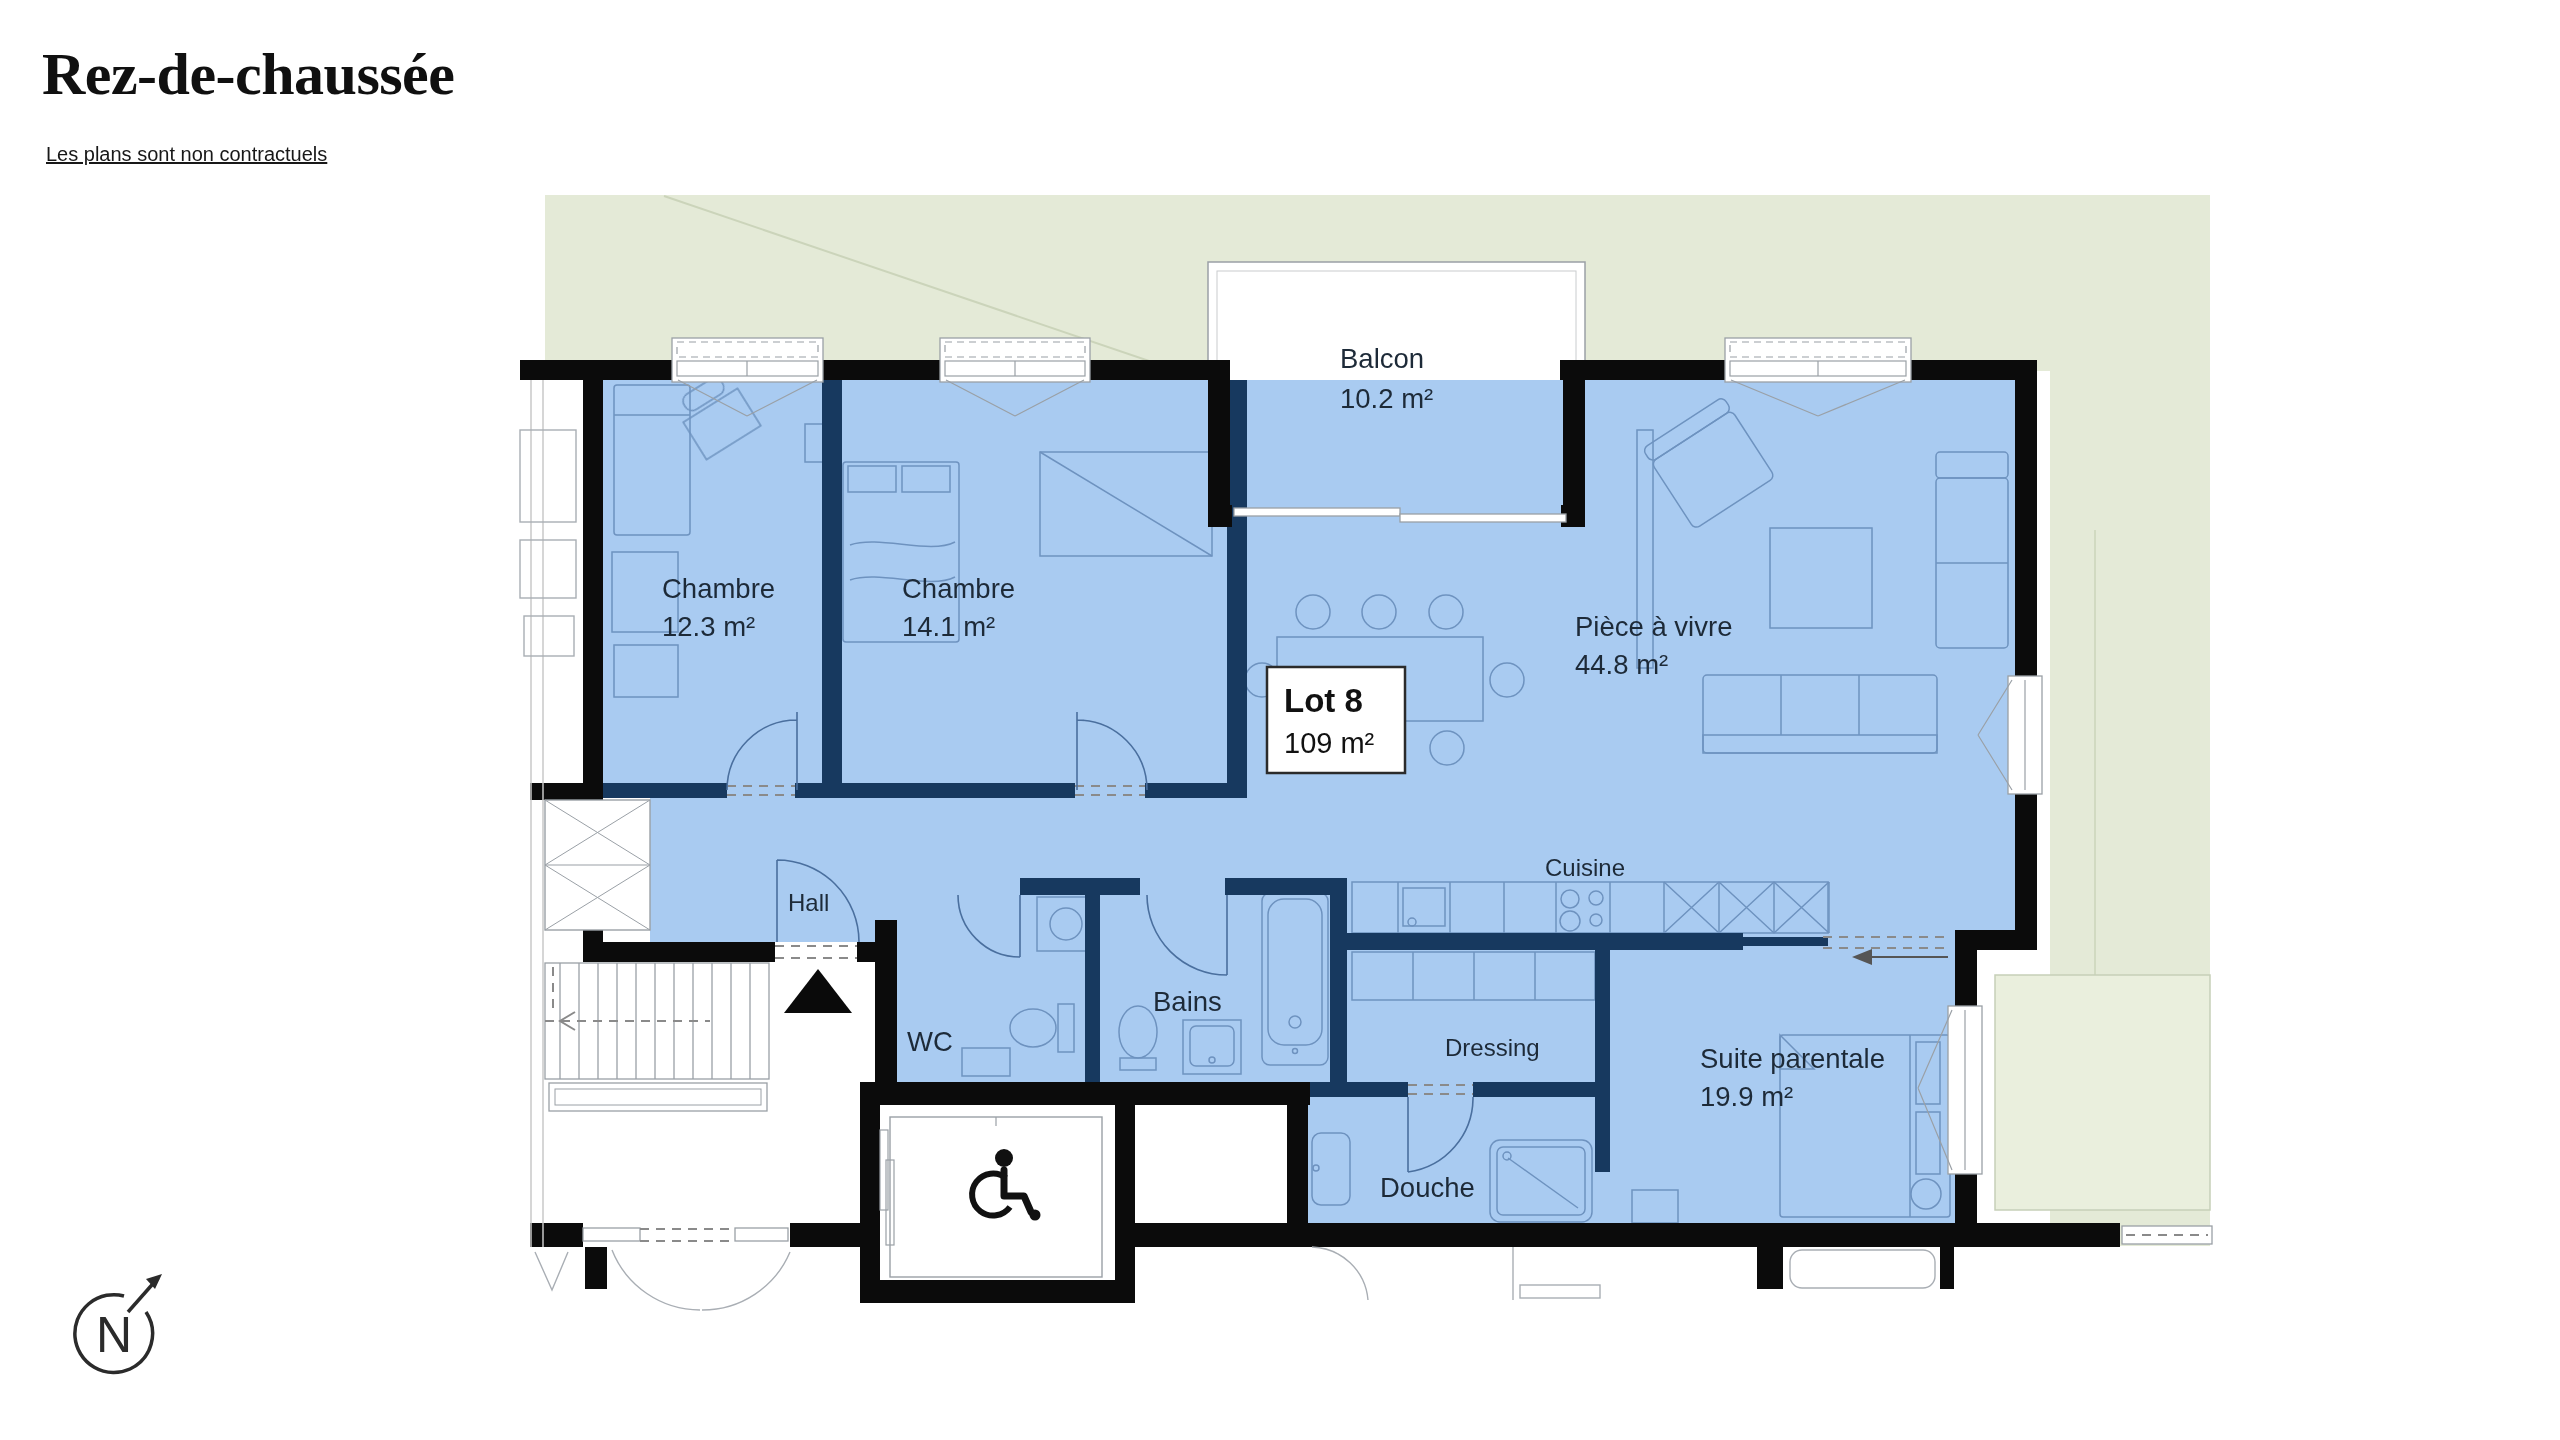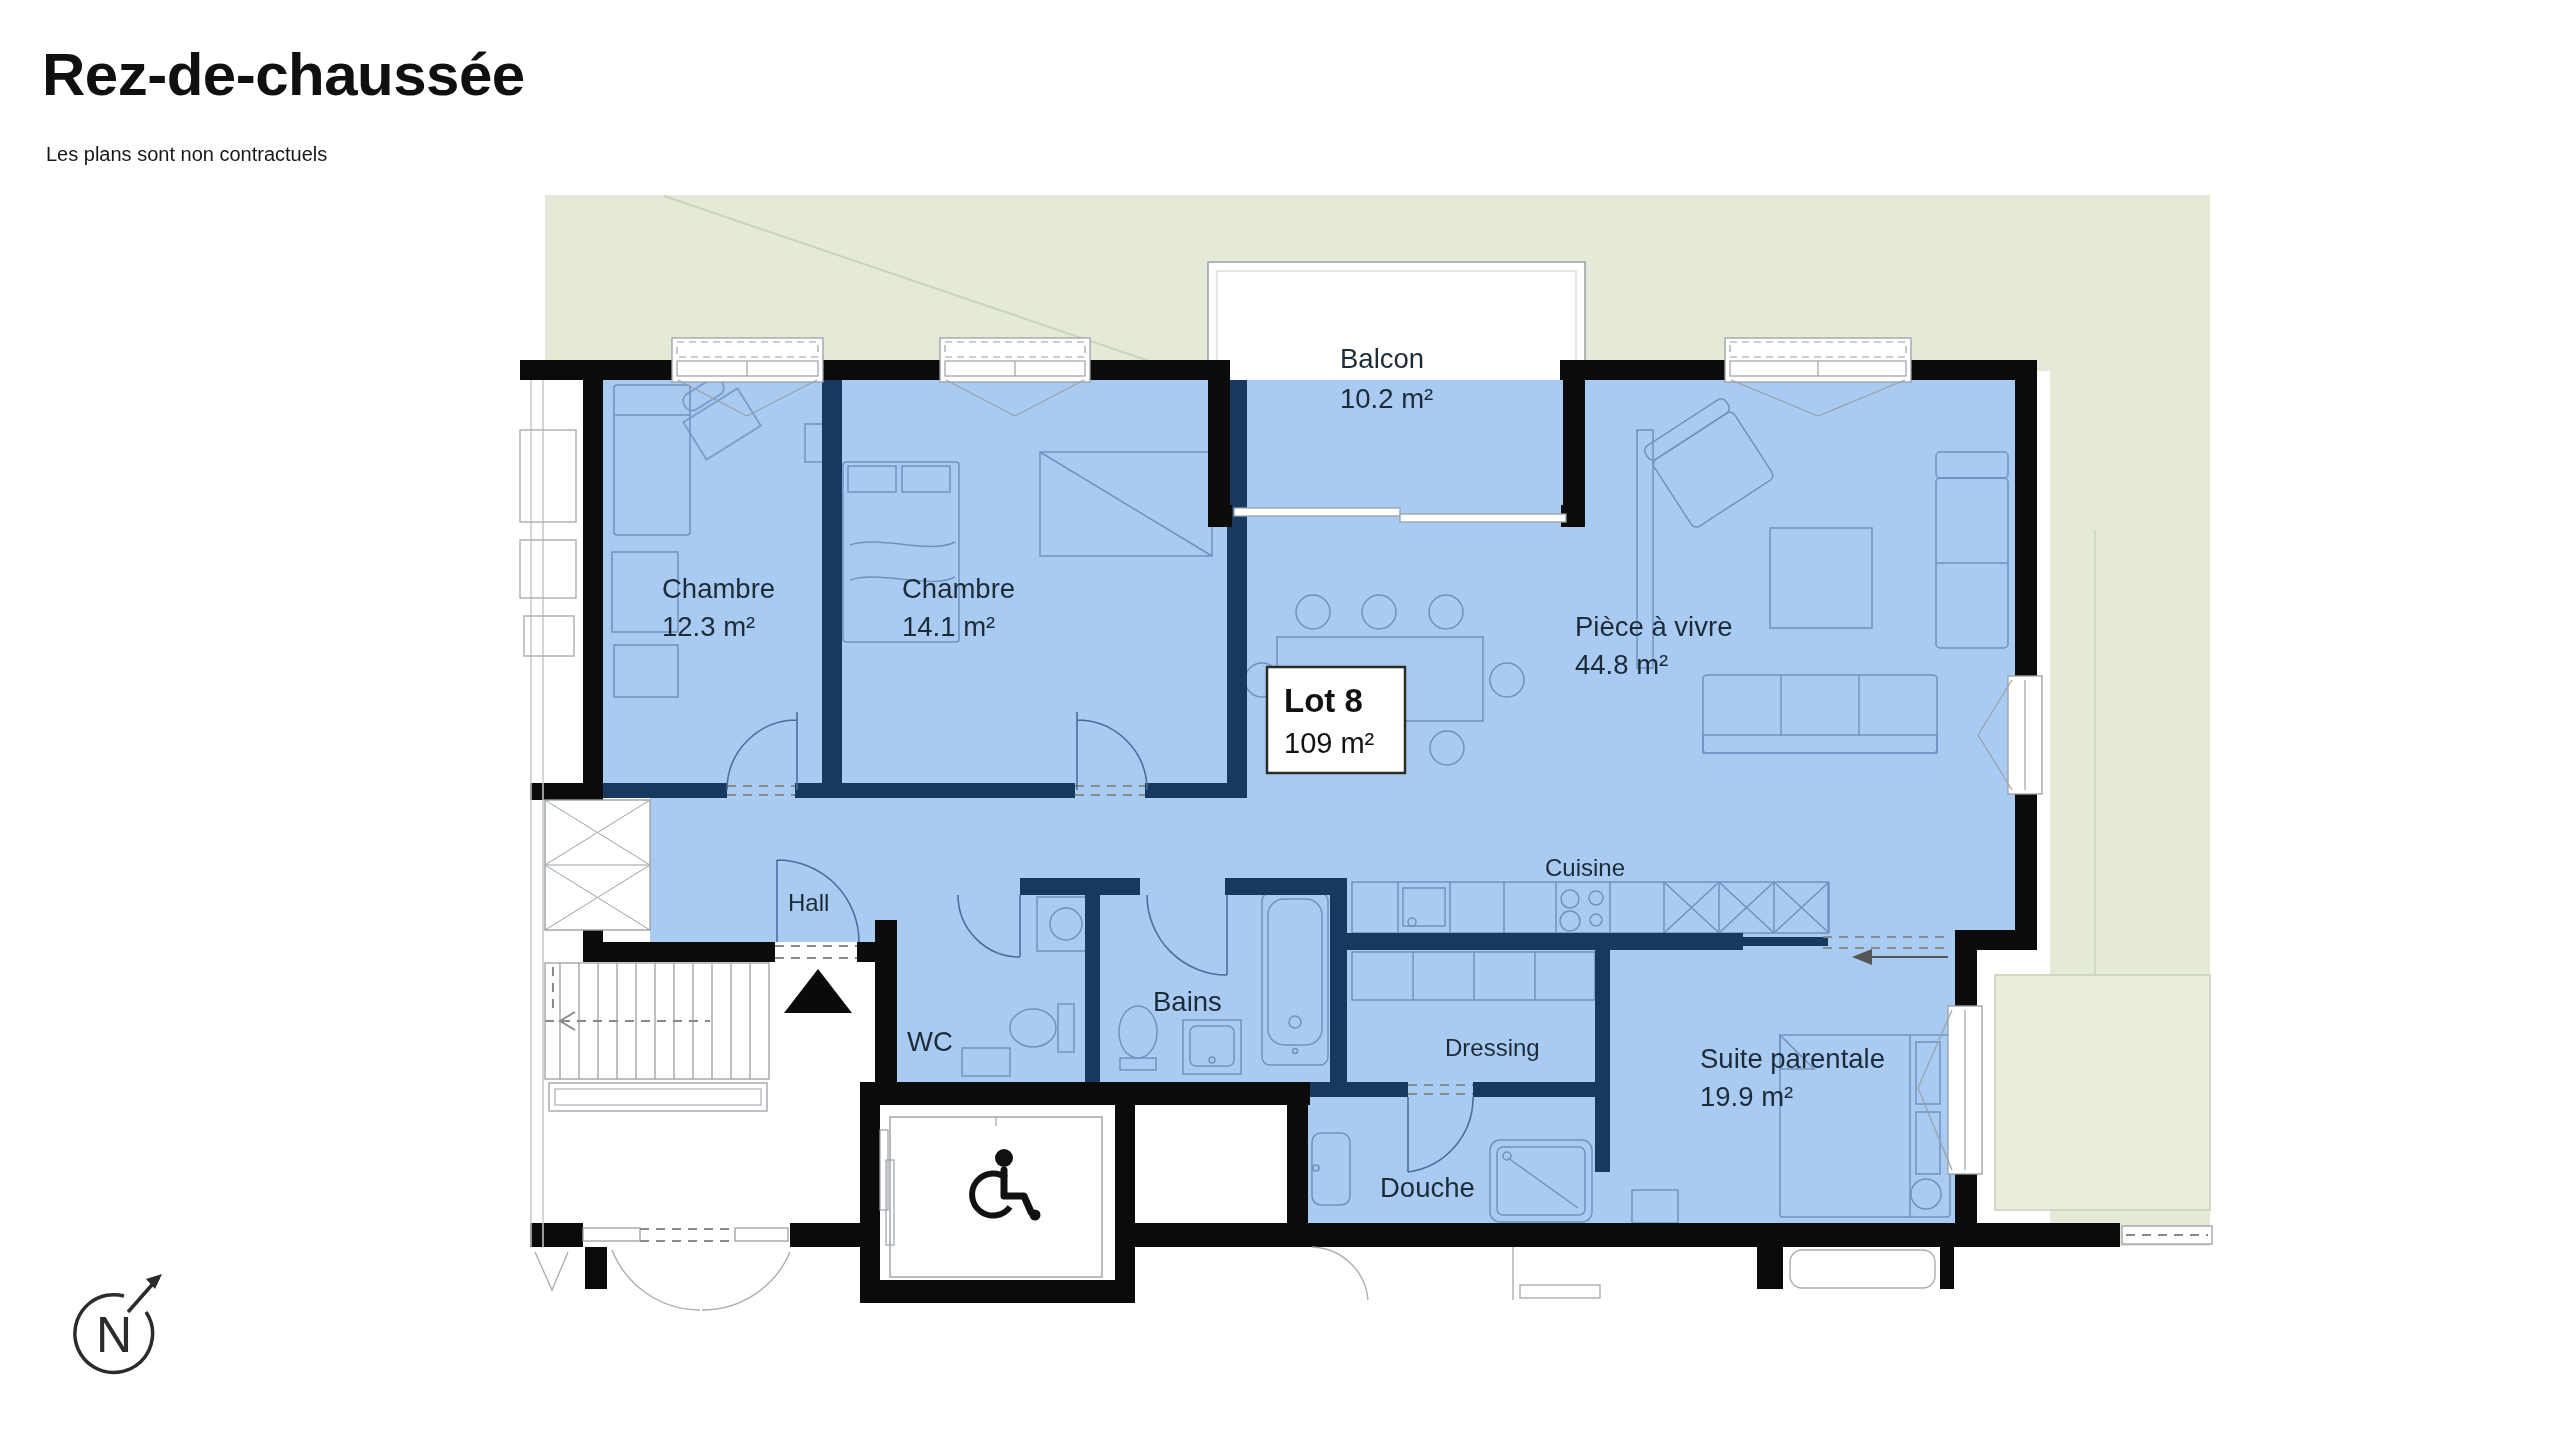--- a/index.html
+++ b/index.html
@@ -1,18 +1,18 @@
 <!DOCTYPE html>
 <html><head>
 <meta charset="utf-8">
 <style>
   html,body{margin:0;padding:0;width:2560px;height:1440px;background:#ffffff;overflow:hidden;}
   .hdr{position:absolute;left:42px;top:40px;}
-  .hdr h1{margin:0;font-family:Liberation Sans, sans-serif;font-weight:600;font-size:60px;letter-spacing:-0.5px;color:#101010;}
-  .hdr p{margin:34px 0 16px 4px;font-family:"Liberation Sans",sans-serif;font-size:20px;color:#181818;}
+  .hdr h1{margin:0;font-family:Liberation Serif, serif;font-weight:600;font-size:60px;letter-spacing:-0.5px;color:#101010;}
+  .hdr p{margin:34px 0 16px 4px;font-family:"Liberation Sans",sans-serif;font-size:20px;color:#181818;text-decoration:underline;}
   svg{position:absolute;left:0;top:0;}
   .room-label{font-family:"Liberation Sans",sans-serif;font-size:27.5px;fill:#1d2a38;}
   .small-label{font-family:"Liberation Sans",sans-serif;font-size:24px;fill:#1d2a38;}
   .lot-name{font-family:"Liberation Sans",sans-serif;font-size:33px;font-weight:bold;fill:#111;}
   .lot-area{font-family:"Liberation Sans",sans-serif;font-size:29px;fill:#111;}
   .north{font-family:"Liberation Sans",sans-serif;font-size:50px;fill:#2b2b2b;}
   .furn{stroke:#6b90bd;stroke-width:1.5;fill:none;opacity:0.95;}
   .furng{stroke:#a9aeb4;stroke-width:1.4;fill:none;}
   .wglyph{stroke:#9aa0a6;stroke-width:1.3;fill:#ffffff;}
   .wline{stroke:#9aa0a6;stroke-width:1.2;fill:none;}

